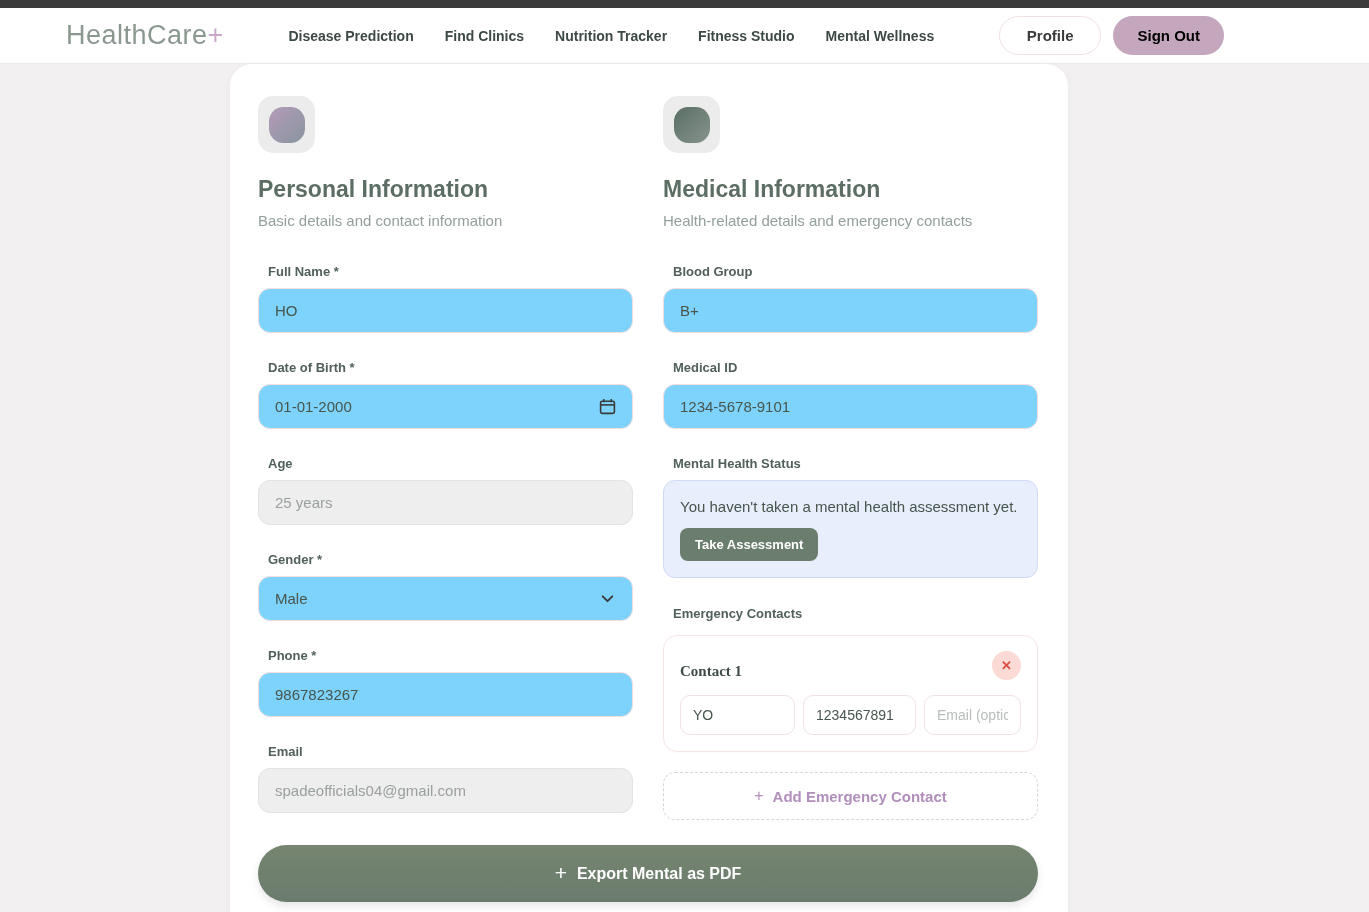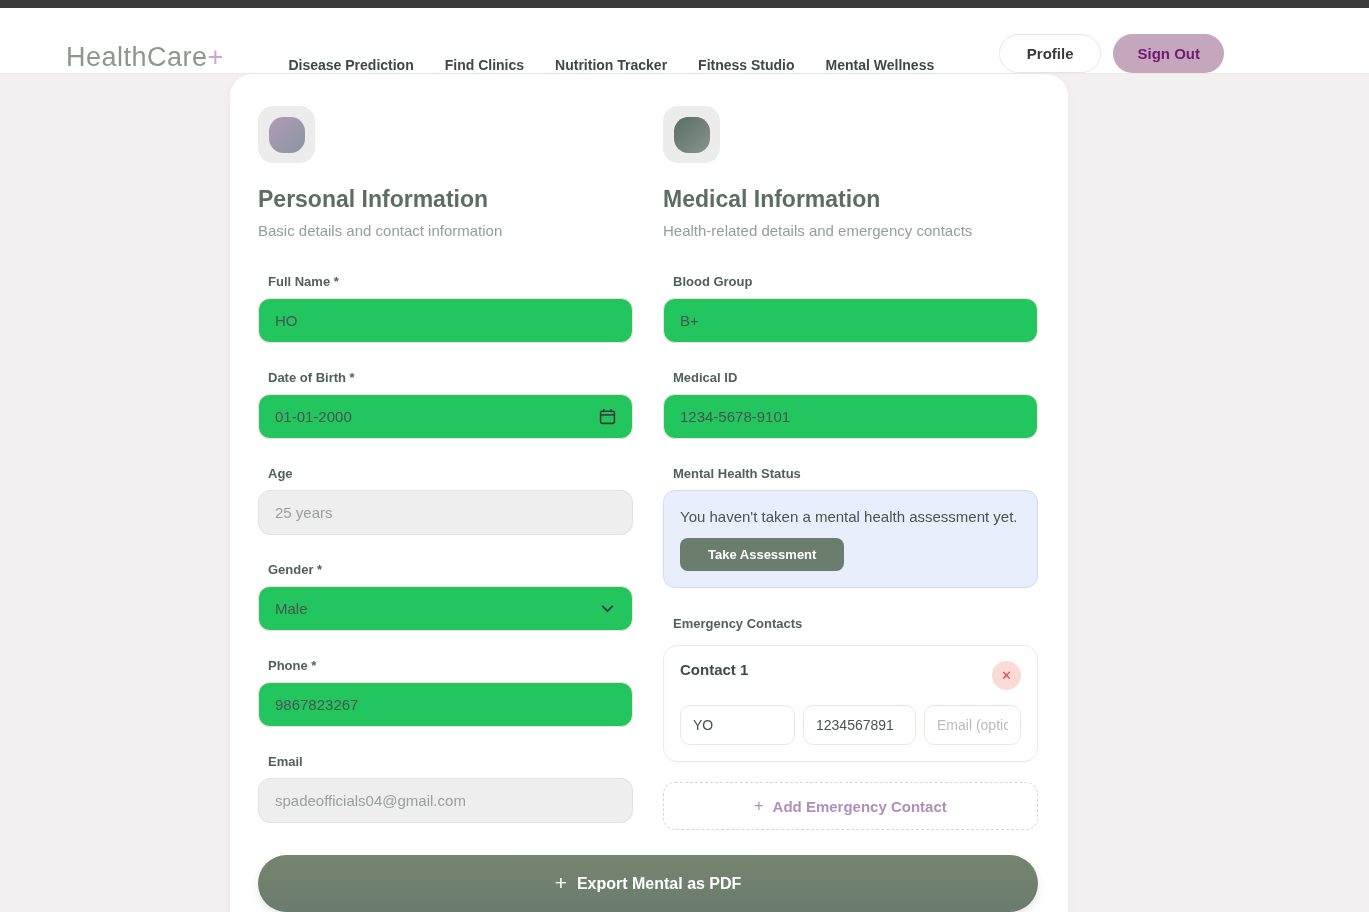--- a/index.html
+++ b/index.html
@@ -7,22 +7,22 @@
     width: 1369px; height: 912px;
     overflow: hidden;
     font-family: "Liberation Sans", "DejaVu Sans", sans-serif;
     background: #f2f0f0;
   }
   
   .top-bar { height: 8px; width: 100%; background: #3b3b3b; }
 
   
   .header {
-    height: 66px; background: #ffffff;
-    display: flex; align-items: flex-end;
+    height: 56px; background: #ffffff;
+    display: flex; align-items: center;
     padding: 0 145px 0 66px;
     justify-content: space-between;
     border-bottom: 1px solid #eceae9;
     gap: 40px;
   }
   .logo { font-size: 27px; font-weight: 300; color: #8a988f; letter-spacing: 0.5px; }
   .logo .plus { color: #c9a8c9; font-weight: 300; }
   .nav { display: flex; gap: 31px; align-items: center; }
   .nav-item {
     font-size: 14px; font-weight: 700; color: #3d4a44;
@@ -31,21 +31,21 @@
   .header-actions { display: flex; gap: 12px; align-items: center; }
   .btn-profile {
     background: #ffffff; border: 1px solid #f0e2e0;
     border-radius: 21px; padding: 10px 27px;
     font-size: 15px; font-weight: 600; color: #3a3a3a; cursor: pointer;
     font-family: inherit;
   }
   .btn-signout {
     background: #c4a7bd; border: none;
     border-radius: 21px; padding: 11px 24px;
-    font-size: 15px; font-weight: 700; color: #701a75; cursor: pointer;
+    font-size: 15px; font-weight: 700; color: #000000; cursor: pointer;
     font-family: inherit;
   }
 
   
   .main { height: 838px; }
   .card {
     margin-left: 230px; width: 838px; min-height: 860px;
     background: #ffffff; border-radius: 22px;
     box-shadow: 0 2px 10px rgba(0,0,0,0.04);
     padding: 32px 30px 40px 28px;
@@ -65,50 +65,50 @@
 
   .field { margin-bottom: 27px; }
   .field-label {
     display: block; font-size: 13px; font-weight: 700; color: #51615a;
     margin-bottom: 9px;
     padding-left: 10px;
   }
   .input, .select-box, .date-box {
     width: 100%; height: 45px;
     border: 1px solid #f3dfdd; border-radius: 12px;
-    background: #22c55e; padding: 0 16px;
+    background: #7dd3fc; padding: 0 16px;
     font-size: 15px; color: #47554d; font-family: inherit;
     display: flex; align-items: center;
   }
   input.input { display: inline-block; line-height: 43px; }
   .input.disabled {
     background: #eeeeee; border-color: #e4e3e3; color: #9aa09d;
   }
   .date-box, .select-box { justify-content: space-between; cursor: pointer; }
   .picker-icon { width: 17px; height: 17px; flex: none; }
 
   
   .info-box {
     background: #e9eefc; border: 1px solid #cfdaf6; border-radius: 12px;
     padding: 17px 16px 16px; margin-bottom: 28px;
   }
   .info-msg { font-size: 15px; color: #46554d; }
   .btn-assessment {
     margin-top: 13px; background: #6b7d6c; color: #ffffff;
-    border: none; border-radius: 8px; padding: 9px 28px;
+    border: none; border-radius: 8px; padding: 9px 15px;
     font-size: 13px; font-weight: 600; cursor: pointer; font-family: inherit;
   }
 
   
   .contact-card {
     border: 1px solid #f5e6e4; border-radius: 14px;
     padding: 15px 16px 16px; margin-top: 14px;
     box-shadow: 0 1px 3px rgba(0,0,0,0.02);
   }
-  .contact-head { display: flex; justify-content: space-between; align-items: flex-start; }
+  .contact-head { display: flex; justify-content: space-between; align-items: flex-end; font-family: Liberation Serif, serif; }
   .contact-title { font-size: 15px; font-weight: 700; color: #3e4d45; }
   .btn-remove-contact {
     width: 29px; height: 29px; border-radius: 50%;
     background: #fcdad6; border: none; cursor: pointer;
     color: #dd4f44; font-size: 13px; font-weight: 700; line-height: 1;
     display: flex; align-items: center; justify-content: center; font-family: inherit;
   }
   .contact-inputs { display: flex; gap: 8px; margin-top: 15px; }
   .contact-input {
     height: 40px; border: 1px solid #f1e3e1; border-radius: 10px;

